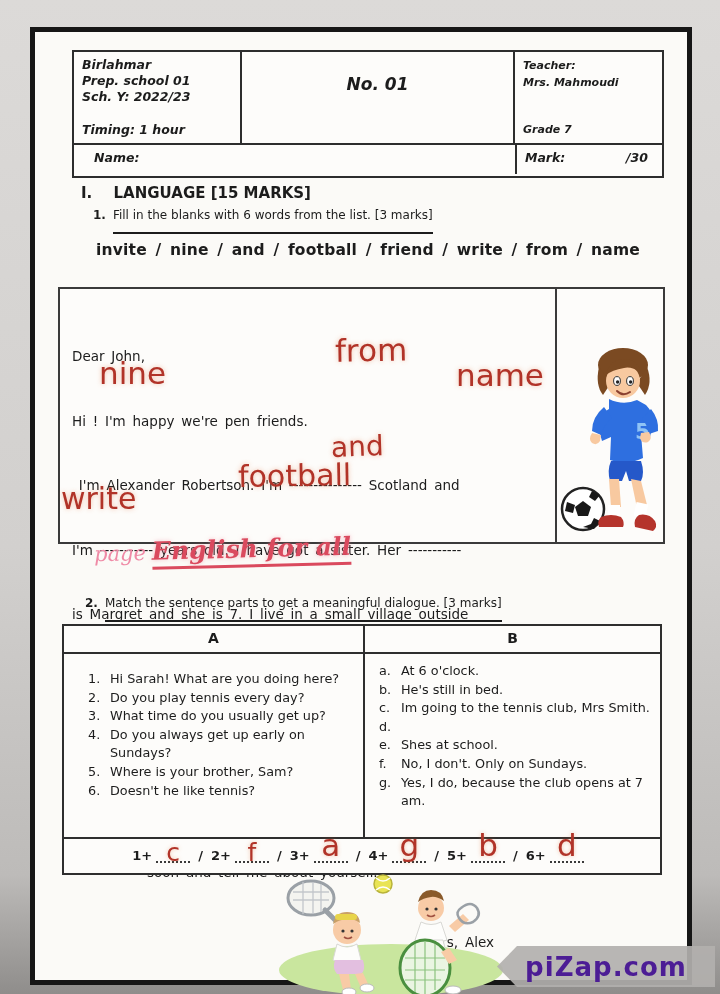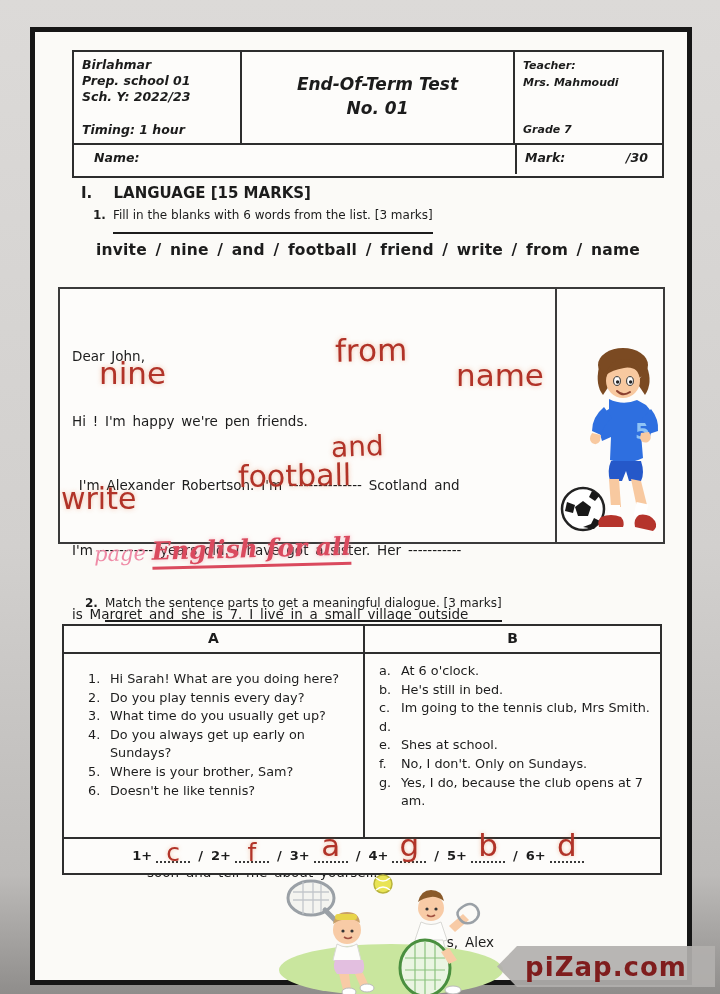--- a/index.html
+++ b/index.html
@@ -67,38 +67,37 @@
   .ans-pair:nth-child(3) .ans-letter,.ans-pair:nth-child(4) .ans-letter,
   .ans-pair:nth-child(5) .ans-letter,.ans-pair:nth-child(6) .ans-letter{font-size:31px;bottom:-2px;}
   .ans-sep{margin-right:8px;}
   .ans-pair:last-child .ans-sep{display:none;}
   
   .tennis-illustration{left:228px;top:836px;width:252px;height:134px;}
   .pizap{position:absolute;left:497px;top:946px;width:218px;height:41px;
     background:rgba(178,176,174,.92);
     clip-path:polygon(0 50%,20px 0,100% 0,100% 100%,20px 100%);
     display:flex;align-items:center;justify-content:center;}
-  .pizap span{color:#7f1d1d;font-size:26px;font-weight:bold;letter-spacing:1px;font-family:"DejaVu Sans",sans-serif;}
+  .pizap span{color:#4c1d95;font-size:26px;font-weight:bold;letter-spacing:1px;font-family:"DejaVu Sans",sans-serif;}
 </style>
 </head>
 <body>
 
 <div class="page">
 
   <div class="abs hdr">
     <div class="hdr-row1">
       <div class="hdr-c1">
         <span>Birlahmar</span>
         <span>Prep. school 01</span>
         <span>Sch. Y: 2022/23</span>
         <span class="spacer"></span>
         <span>Timing: 1 hour</span>
       </div>
       <div class="hdr-c2">
-        <div>End-Of-Term Test</div>
         <div>No. 01</div>
       </div>
       <div class="hdr-c3">
         <span>Teacher:</span>
         <span>Mrs. Mahmoudi</span>
         <span class="spacer"></span>
         <span>Grade 7</span>
       </div>
     </div>
     <div class="hdr-row2">

